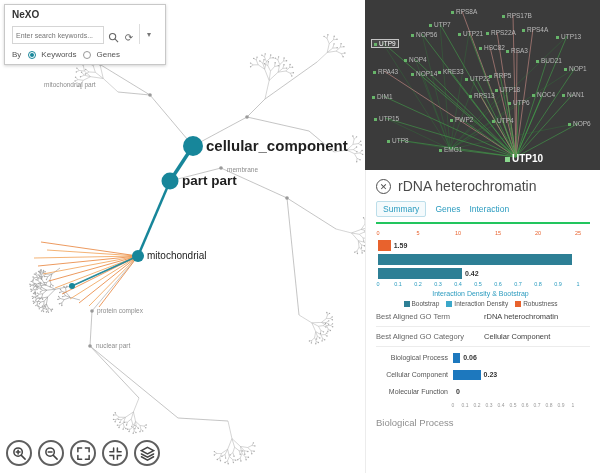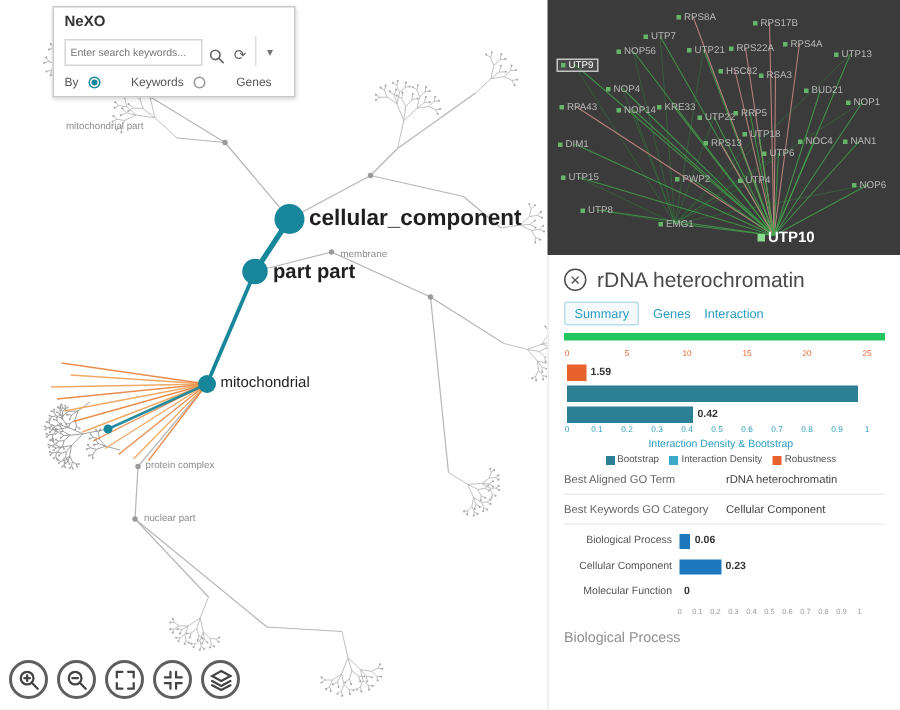--- a/index.html
+++ b/index.html
@@ -10,31 +10,31 @@
   .tree-pane{position:absolute;left:0;top:0;width:365px;height:473px;background:#fff;}
   #tree-svg{position:absolute;left:0;top:0;}
   .tree-label{position:absolute;white-space:nowrap;color:#1f1f1f;}
   .tl-big{font-size:15px;font-weight:600;}
   .tl-mid{font-size:13.5px;font-weight:600;}
   .tl-small{font-size:10px;font-weight:400;color:#222;}
   .tl-branch{font-size:6.5px;color:#8d8d8d;font-weight:400;}
 
   
   .search-panel{position:absolute;left:4px;top:4px;width:160px;background:#fff;
-    border:1px solid #c8c8c8;box-shadow:0 1px 3px rgba(0,0,0,.18);z-index:5;margin-left:31px;}
+    border:1px solid #c8c8c8;box-shadow:0 1px 3px rgba(0,0,0,.18);z-index:5;}
   .sp-title{font-size:10px;font-weight:bold;color:#333;padding:4px 7px 2px;}
   .sp-row{display:flex;align-items:flex-end;padding:2px 0 4px 7px;}
   .sp-input{width:84px;height:14px;font-size:7px;border:1px solid #d5d5d5;
     padding:1px 3px;color:#333;font-family:"Liberation Sans",sans-serif;}
   .sp-ic{width:14px;height:14px;display:flex;align-items:center;justify-content:center;
     color:#666;font-size:10px;margin-left:2px;cursor:pointer;}
   .sp-dd{margin-left:3px;border-left:1px solid #ddd;width:18px;height:20px;display:flex;
     align-items:center;justify-content:center;color:#777;font-size:8px;cursor:pointer;}
   .sp-by{display:flex;align-items:center;gap:7px;padding:2px 7px 5px;font-size:8px;color:#555;}
-  .radio-item{display:flex;align-items:center;gap:20px;cursor:pointer;}
+  .radio-item{display:flex;align-items:center;gap:5px;cursor:pointer;}
   .radio{width:8px;height:8px;border:1px solid #999;border-radius:50%;box-sizing:border-box;}
   .radio.sel{border-color:#17869a;}
   .radio.sel::after{content:"";display:block;width:4px;height:4px;margin:1px;
     border-radius:50%;background:#17869a;}
 
   
   .zoomctl{position:absolute;left:6px;bottom:7px;display:flex;gap:6px;z-index:5;}
   .zbtn{width:26px;height:26px;border-radius:50%;border:2px solid #5f5f5f;background:#fff;
     display:flex;align-items:center;justify-content:center;padding:0;cursor:pointer;}
   .zbtn svg{stroke:#444;fill:none;stroke-width:1.6;stroke-linecap:round;}
@@ -49,21 +49,21 @@
   .netlabel.hub{font-size:10px;font-weight:bold;color:#fff;}
   .netlabel.hub::before{width:5px;height:5px;background:#8ad88e;}
 
   
   .details{position:absolute;left:365px;top:170px;width:235px;height:303px;background:#fff;
     box-sizing:border-box;padding:8px 10px;overflow:hidden;border-left:1px solid #ececec;}
   .d-hdr{display:flex;align-items:center;gap:7px;margin-bottom:7px;}
   .close-btn{width:15px;height:15px;border:1.5px solid #4f4f4f;border-radius:50%;color:#4f4f4f;
     font-size:9px;line-height:15px;text-align:center;box-sizing:border-box;cursor:pointer;flex:none;}
   .d-title{font-size:14px;color:#4a4a4a;}
-  .tabs{display:flex;gap:9px;align-items:center;border-bottom:5px solid #22c55e;
+  .tabs{display:flex;gap:9px;align-items:center;border-bottom:2px solid #22c55e;
     padding-bottom:5px;margin-bottom:6px;}
   .tab{font-size:8.5px;color:#2a9bbf;cursor:pointer;}
   .tab.active{border:1px solid #bcdeea;border-radius:2px;padding:2px 6px;background:#f4fafc;}
   .termid{font-size:9.5px;color:#555;margin:2px 0 7px;}
   .sechead{font-size:9.5px;color:#8f8f8f;margin:7px 0 4px;}
 
   .rchart{width:205px;margin-left:2px;}
   .tickrow{position:relative;height:8px;}
   .tickrow span{position:absolute;transform:translateX(-50%);font-size:5.5px;}
   .tickrow.top span{color:#e8622d;}
@@ -1151,21 +1151,21 @@
           </div>
         </div>
     </div>
 
 
     <div class="arow">
       <span class="al">Best Aligned GO Term</span>
       <span class="av">rDNA heterochromatin</span>
     </div>
     <div class="arow">
-      <span class="al">Best Keywords GO Category</span>
+      <span class="al">Best Aligned GO Category</span>
       <span class="av">Cellular Component</span>
     </div>
 
     <div id="go-chart">
         <div class="gorow">
           <span class="gocat">Biological Process</span>
           <div class="gobar" style="width: 7.2px; background: rgb(29, 120, 190);"></div>
           <span class="goval">0.06</span>
         </div>
         <div class="gorow">

